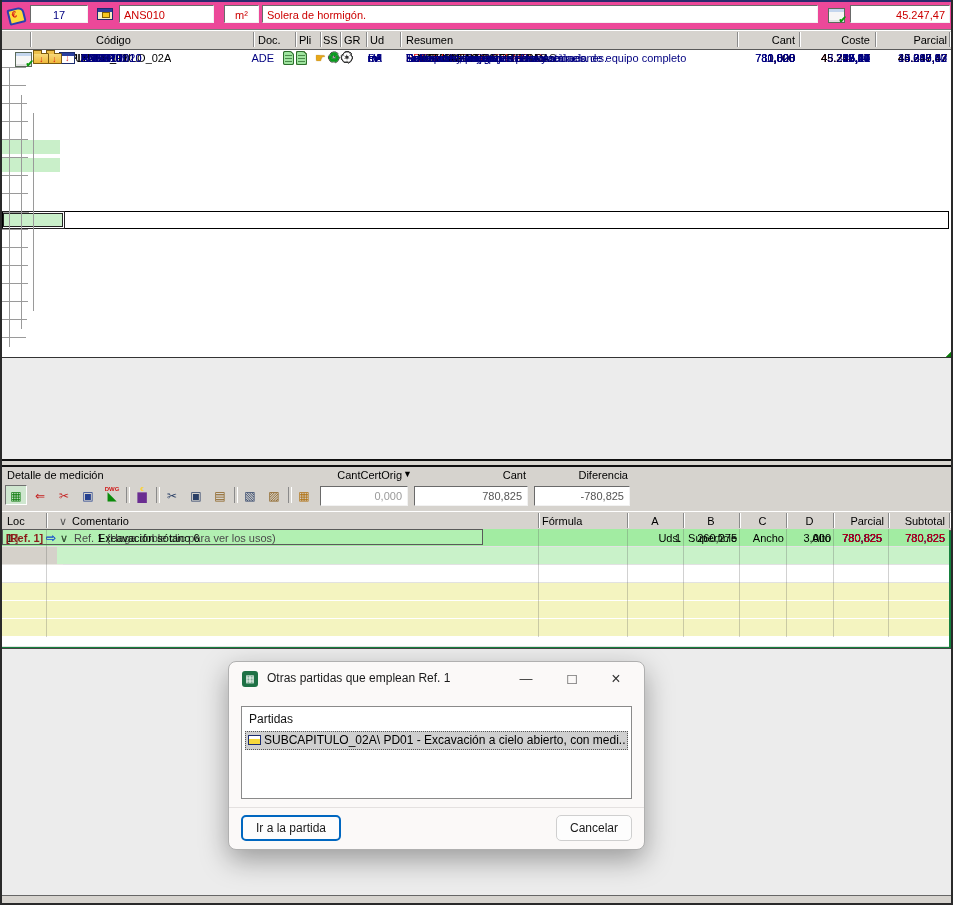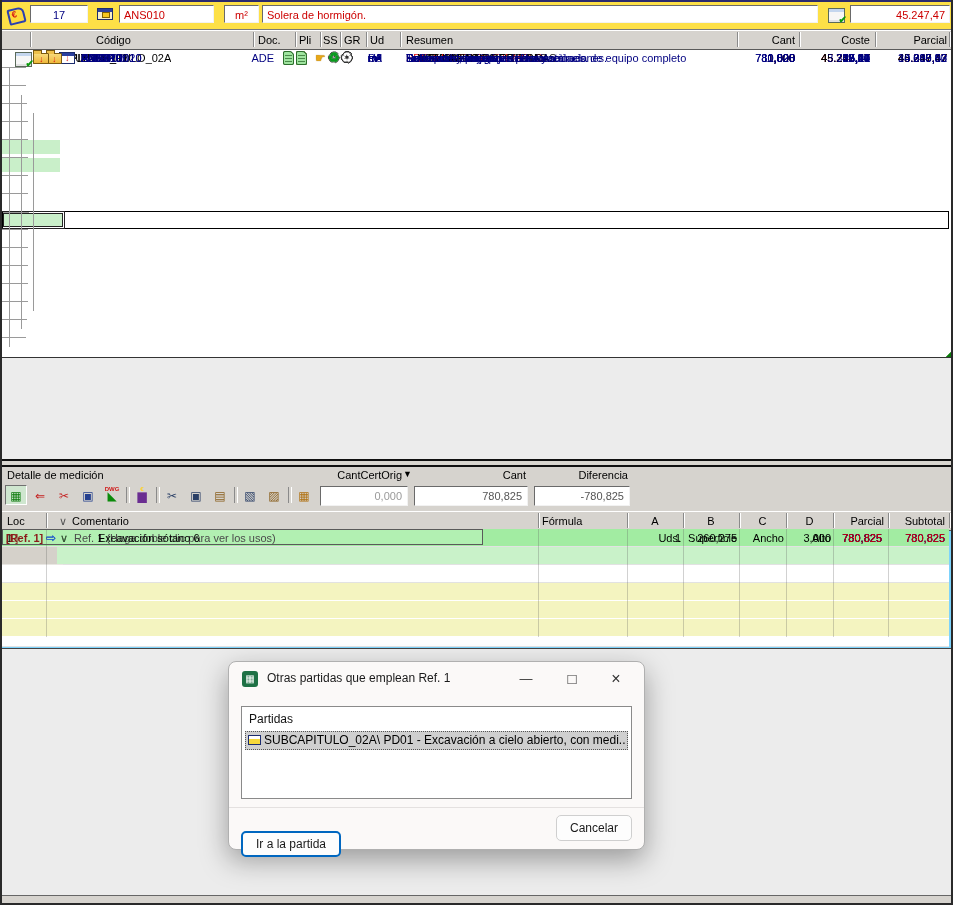--- a/index.html
+++ b/index.html
@@ -1,20 +1,20 @@
 <!DOCTYPE html>
 <html><head>
 <meta charset="utf-8">
 <style>
   html,body{margin:0;padding:0;background:#888;}
   #app{position:relative;width:953px;height:905px;background:#ececec;overflow:hidden;
        font-family:"Liberation Sans",sans-serif;font-size:11px;color:#000;margin:0 auto;}
   #app .abs{position:absolute;}
   .edge{position:absolute;background:#2a2a2a;z-index:50;}
-  #topbar{position:absolute;left:2px;top:2px;right:2px;height:27px;background:#fde047;border-bottom:1px solid #7a7a7a;}
+  #topbar{position:absolute;left:2px;top:2px;right:2px;height:27px;background:#ec4899;border-bottom:1px solid #7a7a7a;}
   .fld{position:absolute;top:3px;height:18px;background:#fff;border:1px solid;border-color:#6a6a6a #f2f2f2 #f2f2f2 #6a6a6a;
        line-height:18px;padding:0 4px;box-sizing:border-box;color:#cc0000;}
   .fld.navy{color:#000080;text-align:center;}
   .i-tag{position:absolute;width:13px;height:12px;background:#ffd83a;border:2px solid #2a3fb0;border-radius:2px 6px 2px 2px;transform:rotate(-14deg);}
   .i-tag::after{content:"€";position:absolute;left:2px;top:-1px;color:#d41414;font-size:9px;font-weight:bold;}
   .i-book{position:absolute;width:15px;height:13px;background:#f6f6f6;border:1px solid #5a6a5a;box-shadow:inset 0 3px 0 #c4d6ee,inset 0 -2px 0 #e2e2e2;}
   .i-book::after{content:"✔";position:absolute;right:-3px;bottom:-3px;color:#0a9a0a;font-size:10px;font-weight:bold;}
   .i-part{position:absolute;width:16px;height:12px;border:1px solid #1c2c6e;background:linear-gradient(#2a3f9e 0 3px,#f6eec6 3px);box-sizing:border-box;}
   .i-part::after{content:"";position:absolute;left:4px;top:3px;width:6px;height:4px;background:#f6c81e;border:1px solid #806000;}
   .i-part.green{background:linear-gradient(#2a3f9e 0 3px,#1fa34c 3px);}
@@ -55,21 +55,21 @@
   .dlg-ctl{position:absolute;top:0;width:40px;height:33px;text-align:center;line-height:33px;color:#333;font-size:13px;}
   .dlg-group{position:absolute;left:12px;top:44px;width:391px;height:93px;background:#fff;border:1px solid #8a8a8a;box-sizing:border-box;}
   .dlg-grouplbl{position:absolute;left:7px;top:5px;color:#111;}
   .dlg-item{position:absolute;left:3px;top:24px;right:3px;height:19px;background:#cfcfcf;border:1px dotted #555;
             box-sizing:border-box;line-height:17px;white-space:nowrap;overflow:hidden;}
   .li-ico{position:absolute;left:2px;top:3px;width:13px;height:10px;border:1px solid #1c2c6e;
           background:linear-gradient(#ffffff 0 3px,#f6d83a 3px);box-sizing:border-box;}
   .dlg-sep{position:absolute;left:0;right:0;top:145px;height:1px;background:#e4e1e0;}
   .dlg-btn{position:absolute;top:153px;height:26px;background:#fdfdfd;border:1px solid #cfcfcf;border-radius:5px;
            text-align:center;line-height:24px;box-sizing:border-box;color:#1a1a1a;}
-  .dlg-btn.primary{border:2px solid #0067c0;line-height:22px;margin-top:16px;}
+  .dlg-btn.primary{border:2px solid #0067c0;line-height:22px;}
   .vline{position:absolute;width:1px;background:#9a9a9a;}
   .mline{position:absolute;width:1px;background:rgba(90,90,90,.28);z-index:5;}
 </style>
 </head>
 <body>
 
 <div id="app">
 
   <div class="edge" style="left:0;top:0;right:0;height:2px;background:#2a2a6e;"></div>
   <div class="edge" style="left:0;top:0;width:2px;height:905px;"></div>
@@ -309,21 +309,21 @@
         <div class="tbi" style="left: 291px; color: rgb(176, 112, 16);">▦</div>
       </div>
   <div style="position: absolute; left: 300px; top: 2px; width: 100px; text-align: right;">CantCertOrig <div style="position: absolute; right: -10px; top: 0px; font-size: 9px;">▼</div></div>
       <div class="qbox" style="left: 318px; top: 19px; width: 88px; color: rgb(154, 154, 154);">0,000</div>
       <div style="position: absolute; left: 424px; top: 2px; width: 100px; text-align: right;">Cant</div>
       <div class="qbox" style="left: 412px; top: 19px; width: 114px;">780,825</div>
       <div style="position: absolute; left: 528px; top: 2px; width: 98px; text-align: right;">Diferencia</div>
       <div class="qbox" style="left: 532px; top: 19px; width: 96px;">-780,825</div>
     </div>
 
-  <div class="abs" style="left:2px;top:511px;width:949px;height:137px;background:#7dd3fc;border-bottom:1px solid #444;">
+  <div class="abs" style="left:2px;top:511px;width:949px;height:137px;background:#15803d;border-bottom:1px solid #444;">
     <div class="hdr" id="measure-header" style="left:0;top:0;width:949px;height:18px;">
         <div class="lbl" style="left: 5px; width: 30px; text-align: left;">Loc</div>
         <div class="lbl" style="left: 70px; width: 160px; text-align: left;">Comentario</div>
         <div class="lbl" style="left: 540px; width: 60px; text-align: left;">Fórmula</div>
         <div class="lbl" style="left: 625px; width: 56px; text-align: center;">A</div>
         <div class="lbl" style="left: 681px; width: 56px; text-align: center;">B</div>
         <div class="lbl" style="left: 737px; width: 47px; text-align: center;">C</div>
         <div class="lbl" style="left: 784px; width: 47px; text-align: center;">D</div>
         <div class="lbl" style="left: 802px; width: 80px; text-align: right;">Parcial</div>
         <div class="lbl" style="left: 863px; width: 80px; text-align: right;">Subtotal</div>

